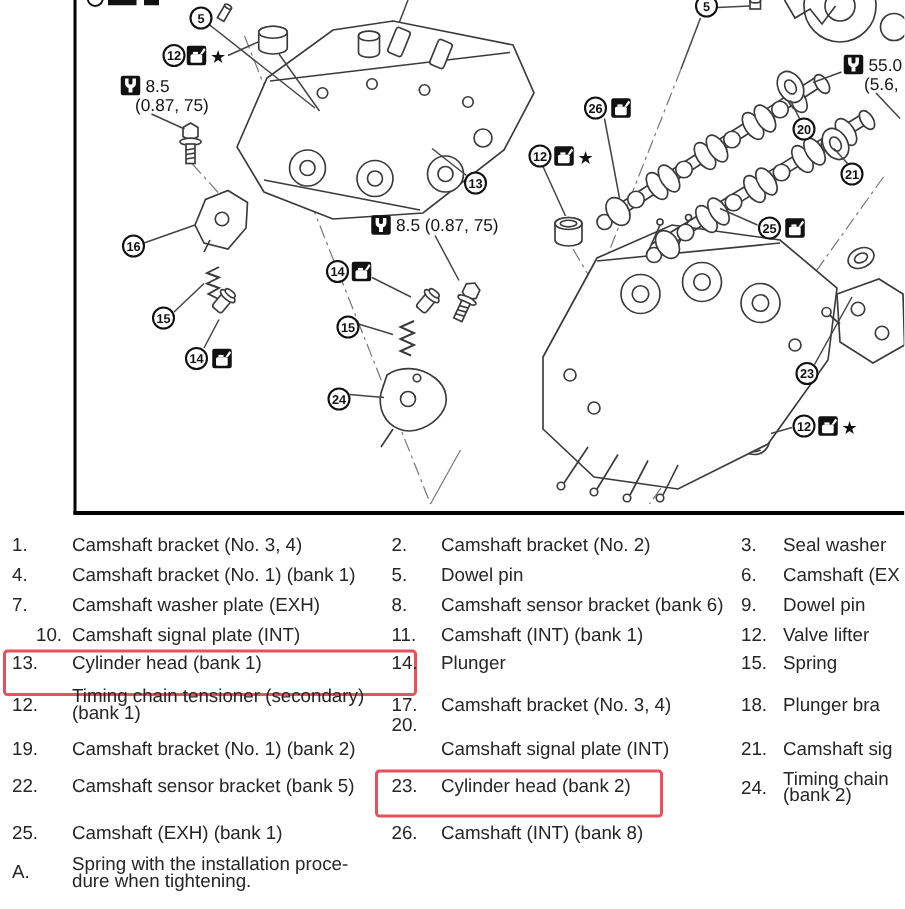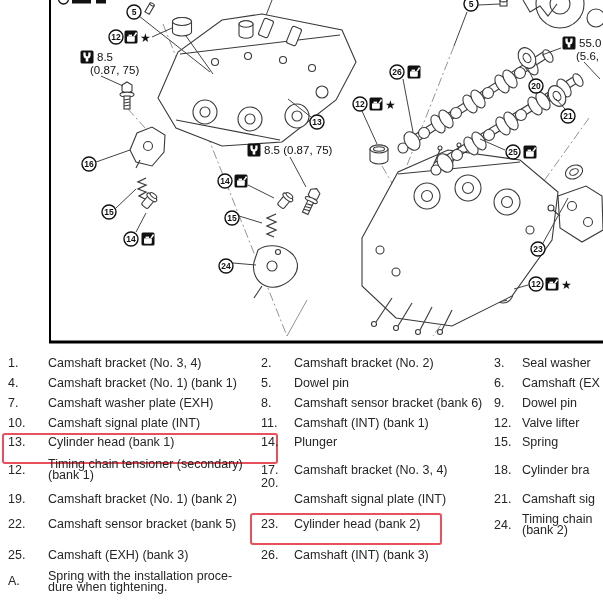--- a/index.html
+++ b/index.html
@@ -424,59 +424,59 @@
     <span class="lg" style="left:494px;top:377px">6.</span>
     <span class="lg" style="left:522px;top:377px">Camshaft (EX</span>
 
     <span class="lg" style="left:8px;top:397px">7.</span>
     <span class="lg" style="left:48px;top:397px">Camshaft washer plate (EXH)</span>
     <span class="lg" style="left:261px;top:397px">8.</span>
     <span class="lg" style="left:294px;top:397px">Camshaft sensor bracket (bank 6)</span>
     <span class="lg" style="left:494px;top:397px">9.</span>
     <span class="lg" style="left:522px;top:397px">Dowel pin</span>
 
-    <span class="lg" style="left:8px;top:417px">10.</span>
+    <span class="lg" style="left:24px;top:417px">10.</span>
     <span class="lg" style="left:48px;top:417px">Camshaft signal plate (INT)</span>
     <span class="lg" style="left:261px;top:417px">11.</span>
     <span class="lg" style="left:294px;top:417px">Camshaft (INT) (bank 1)</span>
     <span class="lg" style="left:494px;top:417px">12.</span>
     <span class="lg" style="left:522px;top:417px">Valve lifter</span>
 
     <span class="lg" style="left:8px;top:436px">13.</span>
     <span class="lg" style="left:48px;top:436px">Cylinder head (bank 1)</span>
     <span class="lg" style="left:261px;top:436px">14.</span>
     <span class="lg" style="left:294px;top:436px">Plunger</span>
     <span class="lg" style="left:494px;top:436px">15.</span>
     <span class="lg" style="left:522px;top:436px">Spring</span>
 
     <span class="lg" style="left:8px;top:464px">12.</span>
     <span class="lg" style="left:48px;top:458px">Timing chain tensioner (secondary)</span>
     <span class="lg" style="left:48px;top:469px">(bank 1)</span>
     <span class="lg" style="left:261px;top:464px">17.</span>
     <span class="lg" style="left:294px;top:464px">Camshaft bracket (No. 3, 4)</span>
     <span class="lg" style="left:494px;top:464px">18.</span>
-    <span class="lg" style="left:522px;top:464px">Cylinder bra</span>
+    <span class="lg" style="left:522px;top:464px">Plunger bra</span>
 
     <span class="lg" style="left:8px;top:493px">19.</span>
     <span class="lg" style="left:48px;top:493px">Camshaft bracket (No. 1) (bank 2)</span>
     <span class="lg" style="left:261px;top:477px">20.</span>
     <span class="lg" style="left:294px;top:493px">Camshaft signal plate (INT)</span>
     <span class="lg" style="left:494px;top:493px">21.</span>
     <span class="lg" style="left:522px;top:493px">Camshaft sig</span>
 
     <span class="lg" style="left:8px;top:518px">22.</span>
     <span class="lg" style="left:48px;top:518px">Camshaft sensor bracket (bank 5)</span>
     <span class="lg" style="left:261px;top:518px">23.</span>
     <span class="lg" style="left:294px;top:518px">Cylinder head (bank 2)</span>
     <span class="lg" style="left:494px;top:519px">24.</span>
     <span class="lg" style="left:522px;top:513px">Timing chain</span>
     <span class="lg" style="left:522px;top:524px">(bank 2)</span>
 
     <span class="lg" style="left:8px;top:549px">25.</span>
-    <span class="lg" style="left:48px;top:549px">Camshaft (EXH) (bank 3)</span>
+    <span class="lg" style="left:48px;top:549px">Camshaft (EXH) (bank 1)</span>
     <span class="lg" style="left:261px;top:549px">26.</span>
-    <span class="lg" style="left:294px;top:549px">Camshaft (INT) (bank 3)</span>
+    <span class="lg" style="left:294px;top:549px">Camshaft (INT) (bank 8)</span>
 
     <span class="lg" style="left:8px;top:575px">A.</span>
     <span class="lg" style="left:48px;top:570px">Spring with the installation proce-</span>
     <span class="lg" style="left:48px;top:581px">dure when tightening.</span>
   </div>
 </div>
 
 </body></html>

